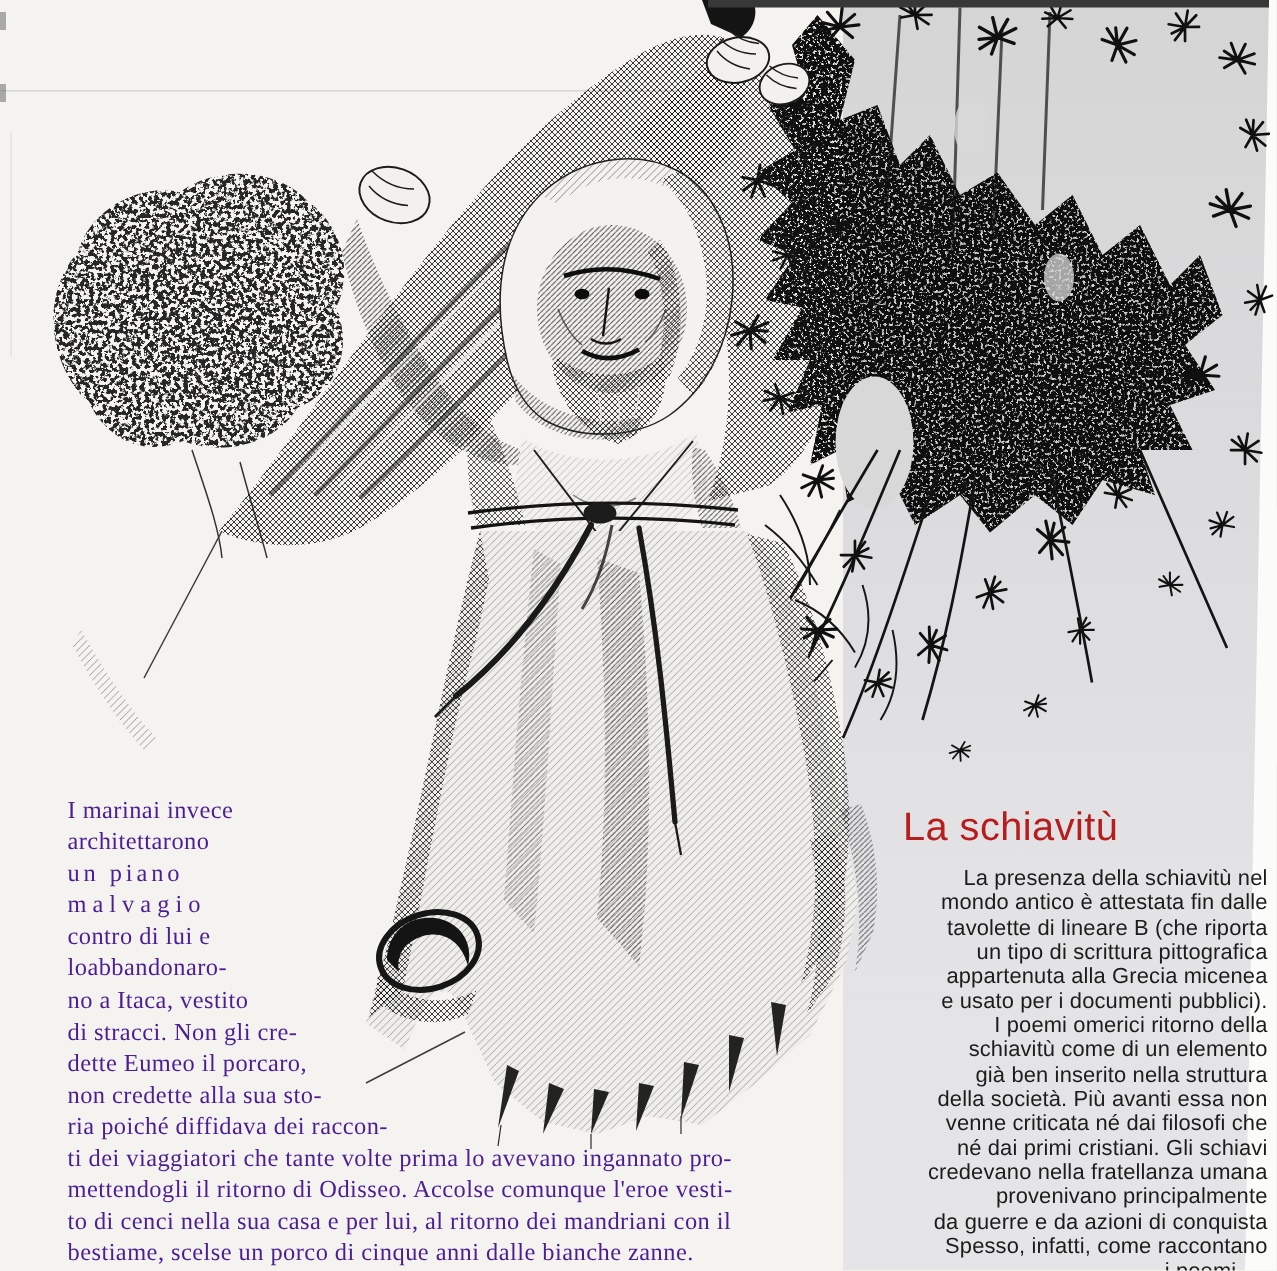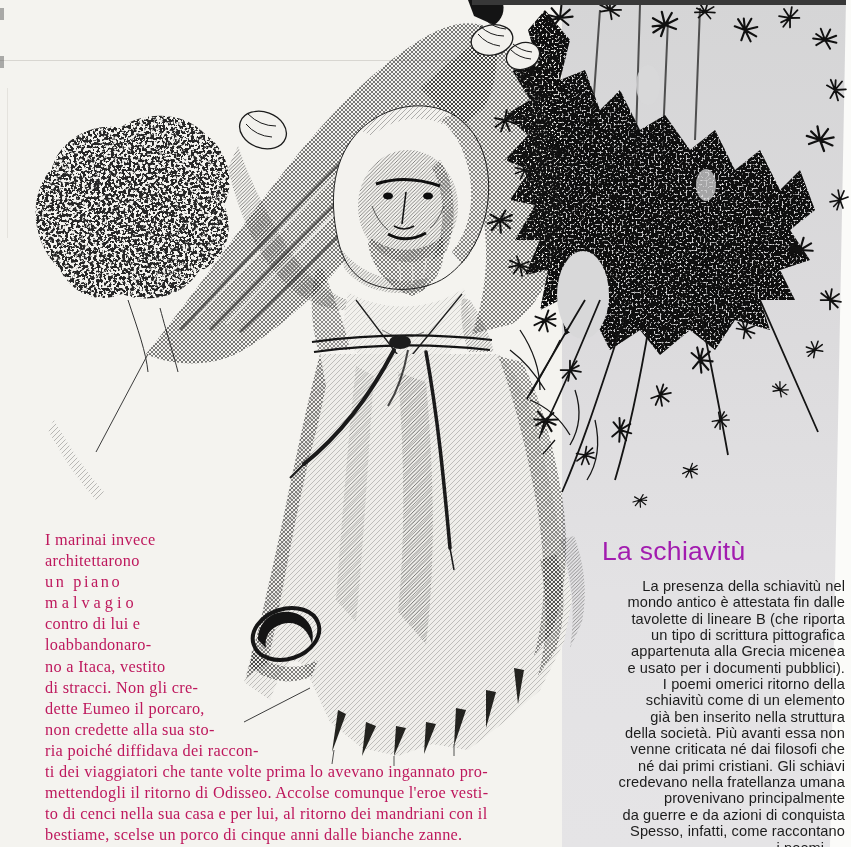--- a/index.html
+++ b/index.html
@@ -16,28 +16,28 @@
   }
   .top-bar{position:absolute;left:472px;top:0;width:374px;height:5px;background:#383838;z-index:6;}
   .hairline{position:absolute;left:0;top:60px;width:470px;height:1px;background:#d8d6d1;z-index:2;}
   .crease{position:absolute;left:7px;top:88px;width:1px;height:150px;background:#e4e2dd;z-index:2;}
   .tick{position:absolute;left:0;width:4px;height:12px;background:#6b6b6b;opacity:.55;z-index:2;}
   .tick.t1{top:8px;} .tick.t2{top:56px;}
   svg.art{position:absolute;left:0;top:0;z-index:3;}
   .article{
     position:absolute;left:45px;top:529px;width:524px;z-index:5;
     font-family:"Liberation Serif","DejaVu Serif",serif;
-    font-size:16.3px;line-height:21.1px;color:#be185d;letter-spacing:.3px;
+    font-size:16.3px;line-height:21.1px;color:#4c1d95;letter-spacing:.3px;
   }
   .article div{white-space:nowrap;}
   .article .ls-a{letter-spacing:2.6px;font-family:Liberation Serif, serif;}
   .article .ls-b{letter-spacing:4px;}
   .sidebar{position:absolute;left:601px;top:536px;width:244px;z-index:5;color:#1c1c1c;}
   .sidebar-title{
-    font-size:26.5px;font-weight:400;color:#a21caf;letter-spacing:.3px;
+    font-size:26.5px;font-weight:400;color:#b91c1c;letter-spacing:.3px;
     margin:0 0 12px 1px;line-height:30px;
   }
   .sidebar-body{font-size:14.6px;line-height:16.35px;letter-spacing:.1px;}
   .sidebar-body div{white-space:nowrap;text-align:right;}
 </style>
 </head>
 <body>
 
 <div class="white-edge"></div>
 <div class="gray-col"></div>

